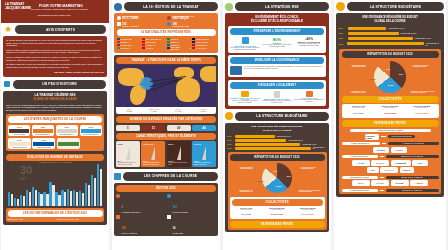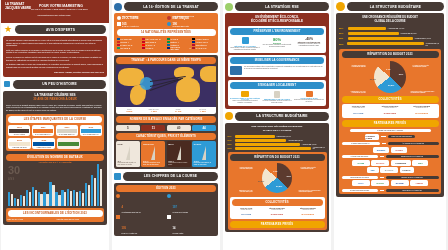--- a/index.html
+++ b/index.html
@@ -36,21 +36,21 @@
   .hdr .t2 { position:absolute; left:30px; top:8px; font-size:2.1px; }
   .hdr .t3 { position:absolute; left:36px; top:14px; font-size:1.9px; }
 
   .star { color:#f0a500; font-size:9px; line-height:9px; }
 
   
   .bars { position:relative; height:42px; display:flex; align-items:flex-end;
     gap:.6px; padding:0 2px; }
   .bars .b { flex:1 1 auto; background:#2e9bd6; border-radius:.3px; }
   .bars .b.alt { background:#efe7dc; }
-  .bigno { position:absolute; left:2px; top:2px; font-size:11px; font-weight:bold;
+  .bigno { position:absolute; left:14px; top:2px; font-size:11px; font-weight:bold;
     color:#6a5a50; line-height:9px; }
   .bigno small { display:block; font-size:2.6px; letter-spacing:.4px; }
 
   
   .map { position:relative; height:42px; background:#3b2f63; overflow:hidden; }
   .land { position:absolute; background:#f0b23c; border-radius:40%; }
   .route { position:absolute; height:.7px; background:#2b2535; transform-origin:left center; }
 
   
   .pie { width:30px; height:30px; border-radius:50%; margin:0 auto;

